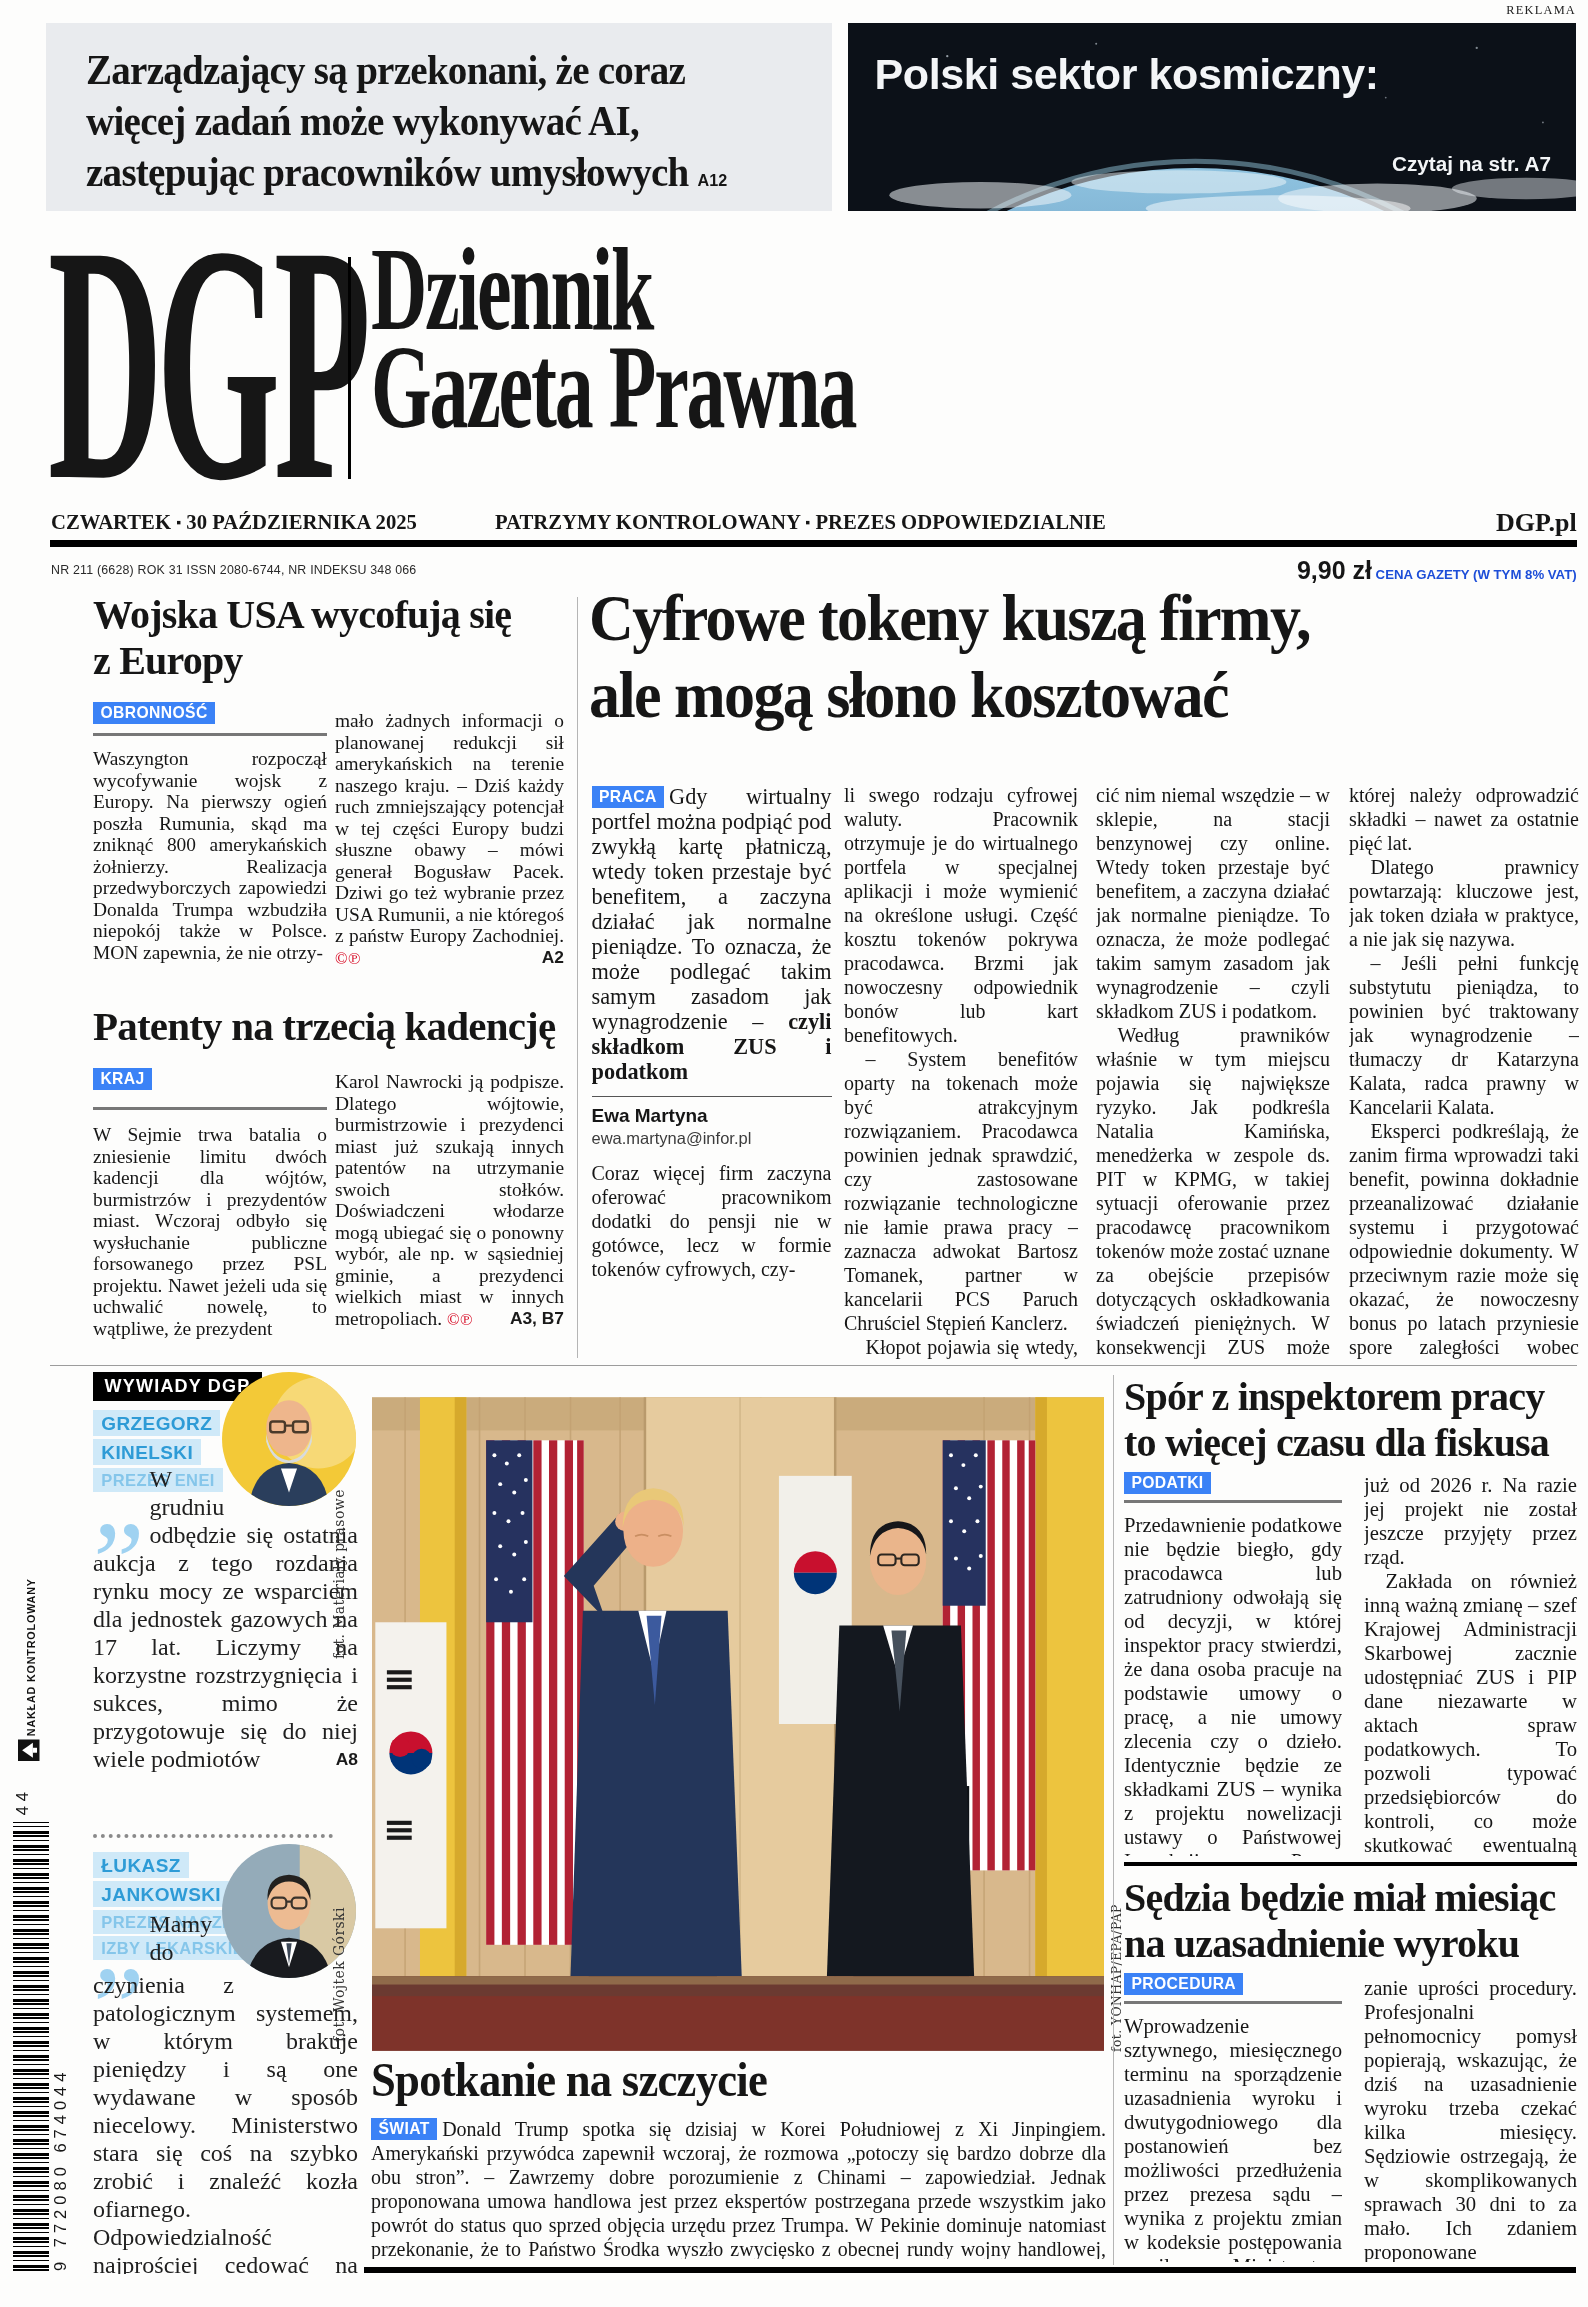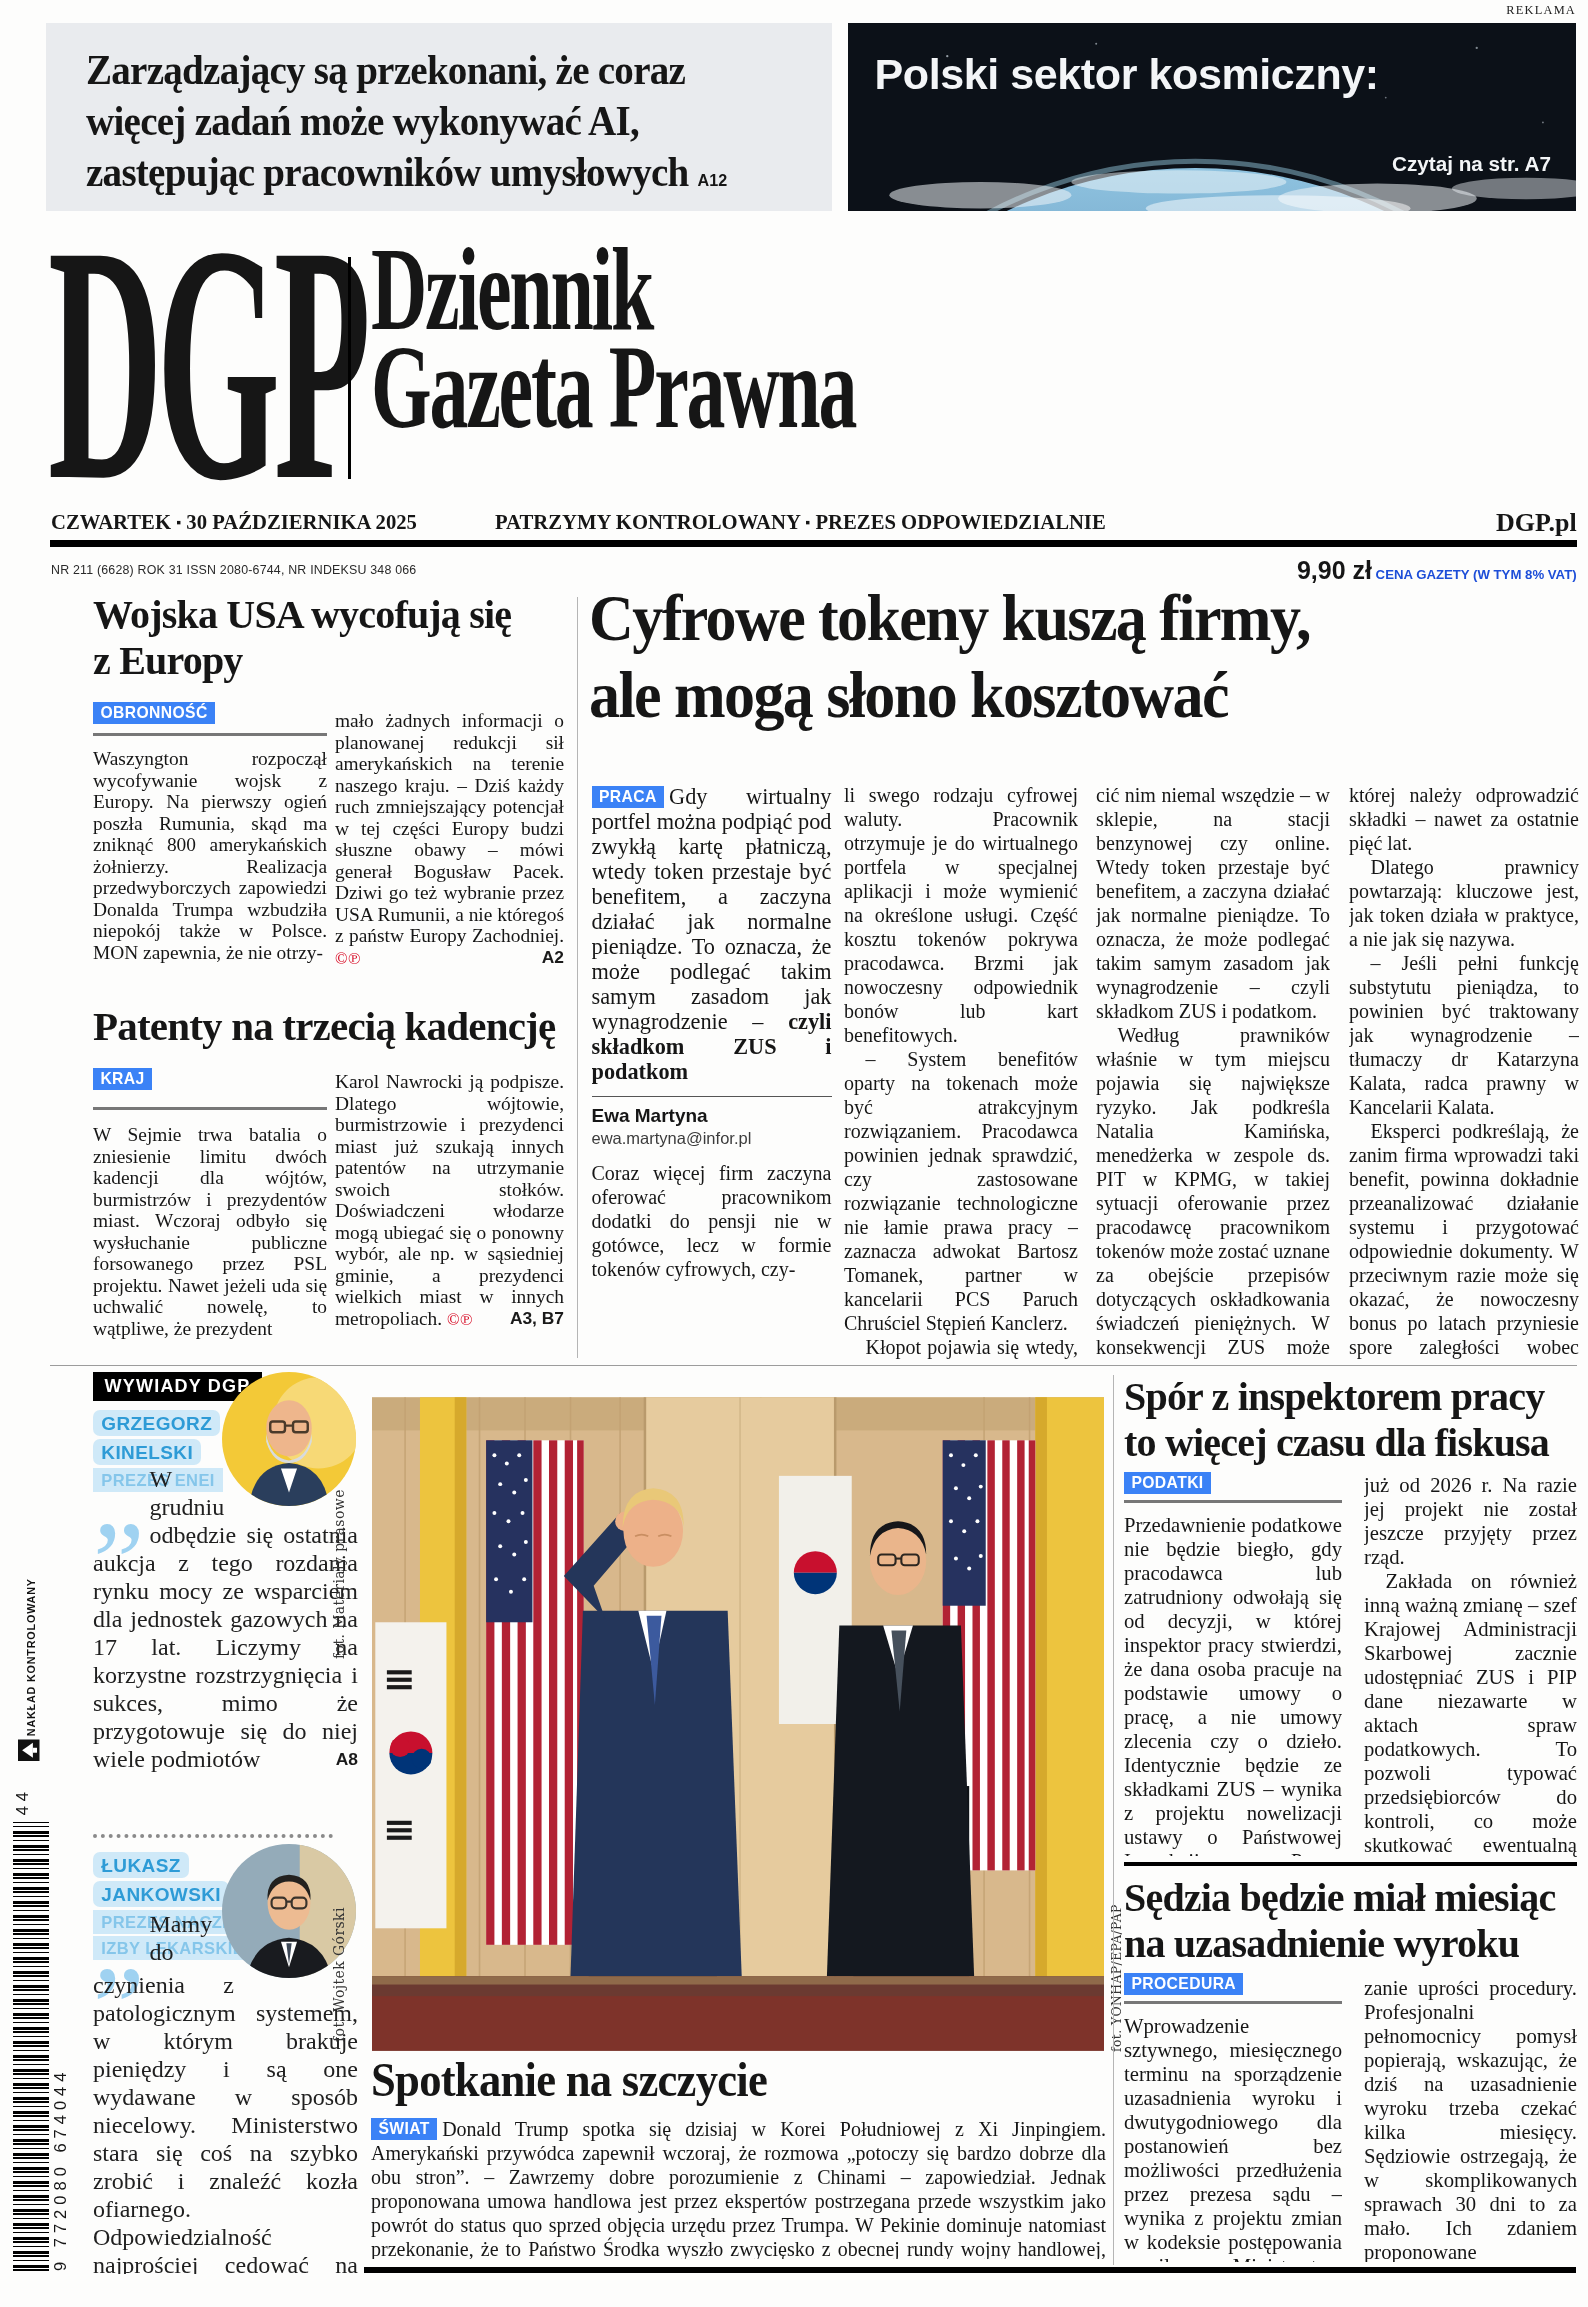--- a/index.html
+++ b/index.html
@@ -16,21 +16,21 @@
   .ind{text-indent:21.5px;}
   h1,h2,h3{margin:0;font-weight:bold;}
   .kicker{display:inline-block;background:#3b82f6;color:#fff;font-family:"Liberation Sans",sans-serif;
           font-weight:bold;font-size:15.7px;line-height:15.7px;padding:3.3px 7.4px 2.5px;letter-spacing:0.4px;vertical-align:1.7px;}
   .badge-rule{position:absolute;height:2.5px;background:#777;}
   .cp{color:#d6001c;font-size:.85em;letter-spacing:0.8px;white-space:nowrap;}
   .pgref{float:right;font-family:"Liberation Sans",sans-serif;font-weight:bold;font-size:17.4px;color:#1a1a1a;}
   .vline{position:absolute;width:0.8px;background:#b5b5b5;}
   .title-l{letter-spacing:-0.8px;}
   .namechip{display:inline-block;background:#cfe9f8;color:#2e9bd6;font-family:"Liberation Sans",sans-serif;
-            font-weight:bold;font-size:19px;line-height:19px;padding:4.1px 8.3px 3.3px;letter-spacing:0.4px;margin-bottom:2.5px;border-radius:7px;}
+            font-weight:bold;font-size:19px;line-height:19px;padding:4.1px 8.3px 3.3px;letter-spacing:0.4px;margin-bottom:2.5px;}
   .rolechip{display:inline-block;background:#cfe9f8;color:#85c6ea;font-family:"Liberation Sans",sans-serif;
             font-weight:bold;font-size:16.5px;line-height:16.5px;padding:4.1px 8.3px 3.3px;letter-spacing:0.4px;margin-bottom:2.5px;}
   .quote{font-size:24px;line-height:28px;color:#202020;}
   .qmark{float:left;font-size:116px;line-height:58px;color:#9fd2f1;font-family:"Liberation Serif",serif;
          margin:3.3px 5px 0 0;}
   .qspacer{float:right;}
   .portrait{position:absolute;width:134px;height:134px;border-radius:50%;overflow:hidden;}
   .rot{transform:rotate(-90deg);transform-origin:0 0;white-space:nowrap;}
   .credit{font-size:14px;color:#333;font-family:"DejaVu Serif",serif;letter-spacing:0.4px;}
   .byline{font-family:"Liberation Sans",sans-serif;font-weight:bold;font-size:19px;}

